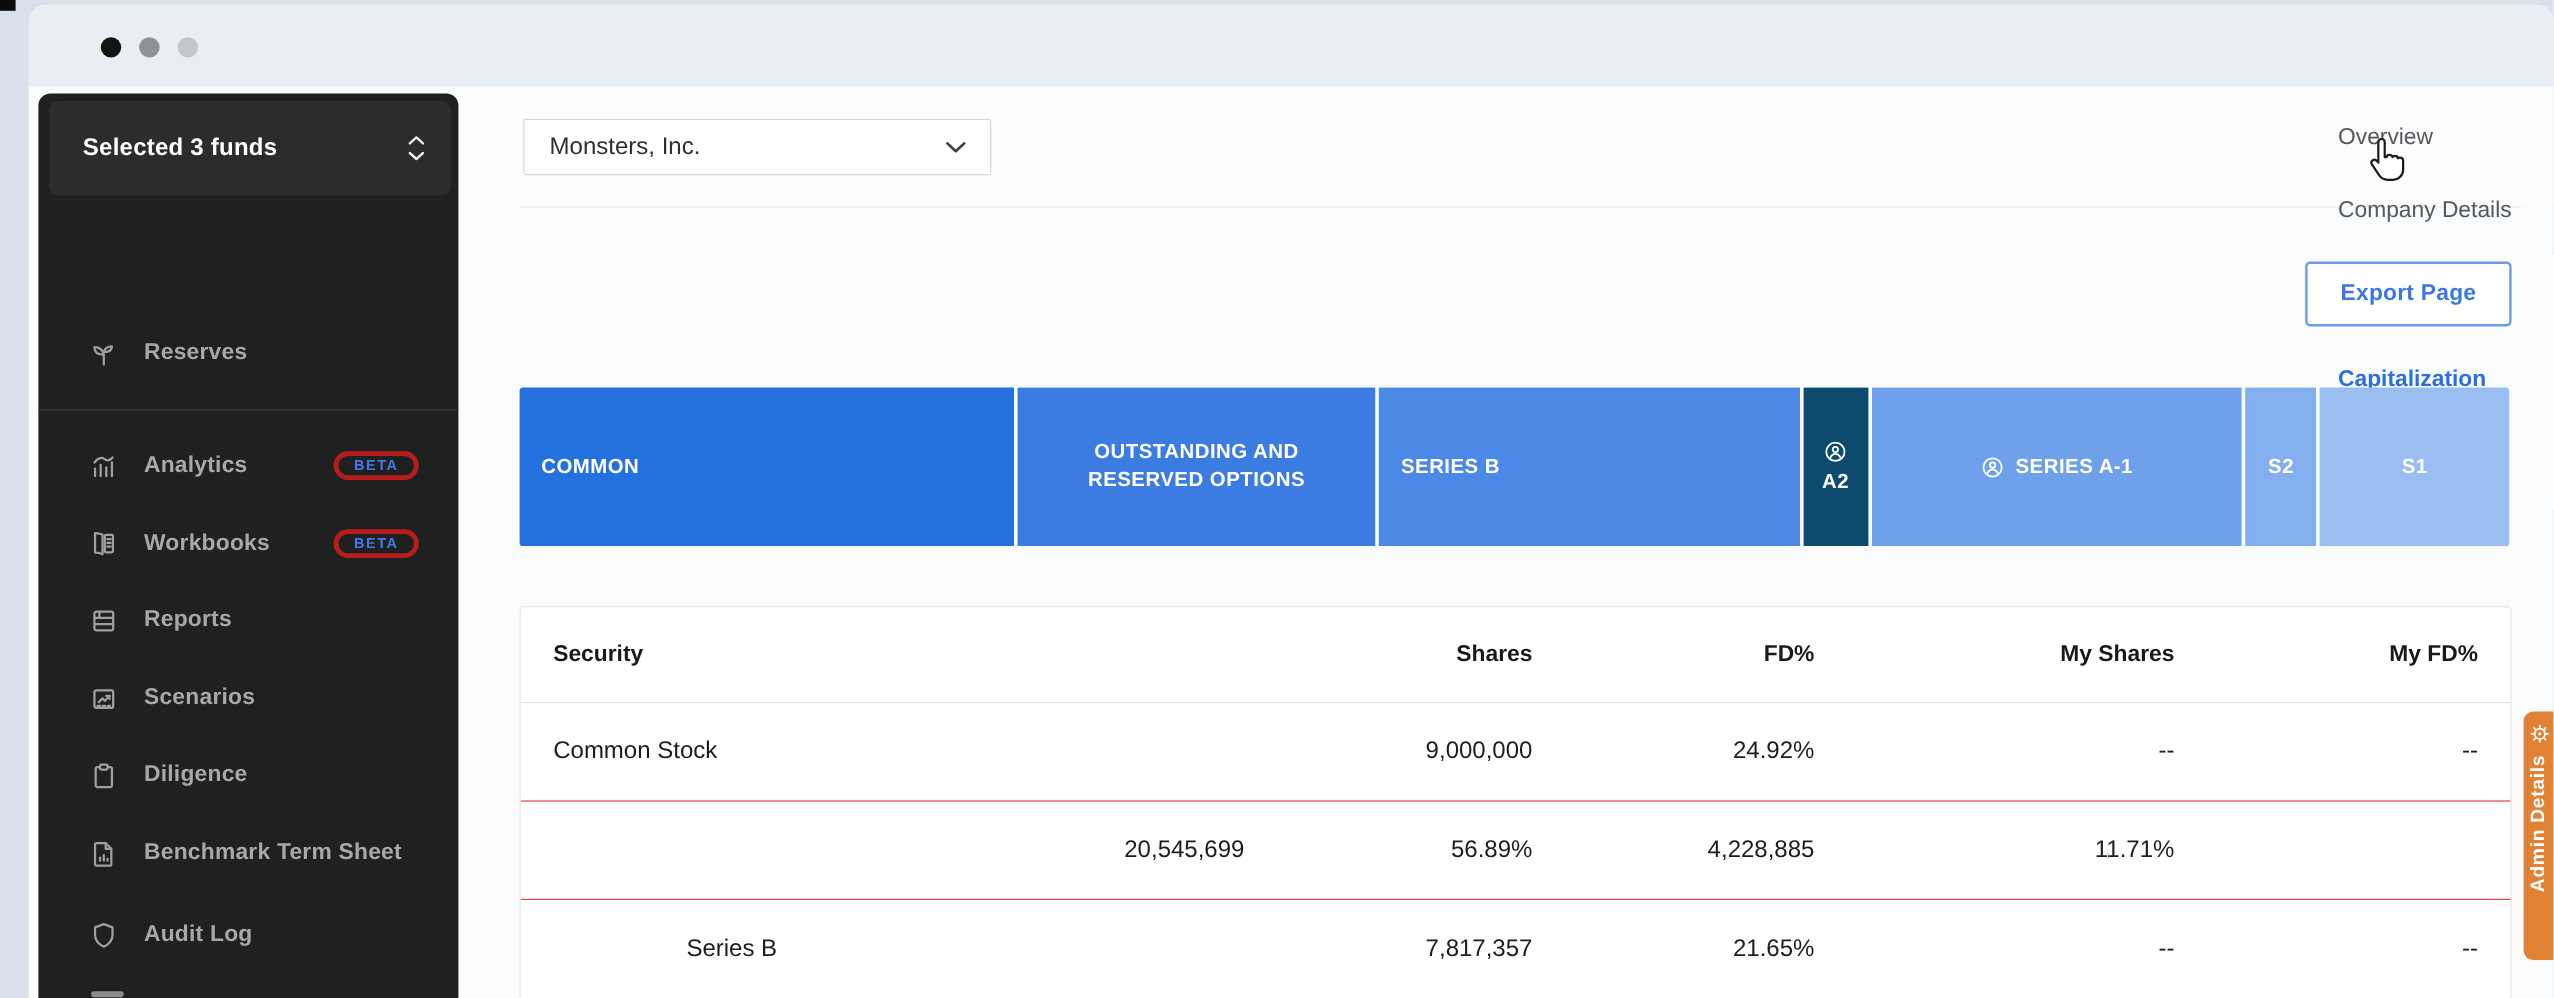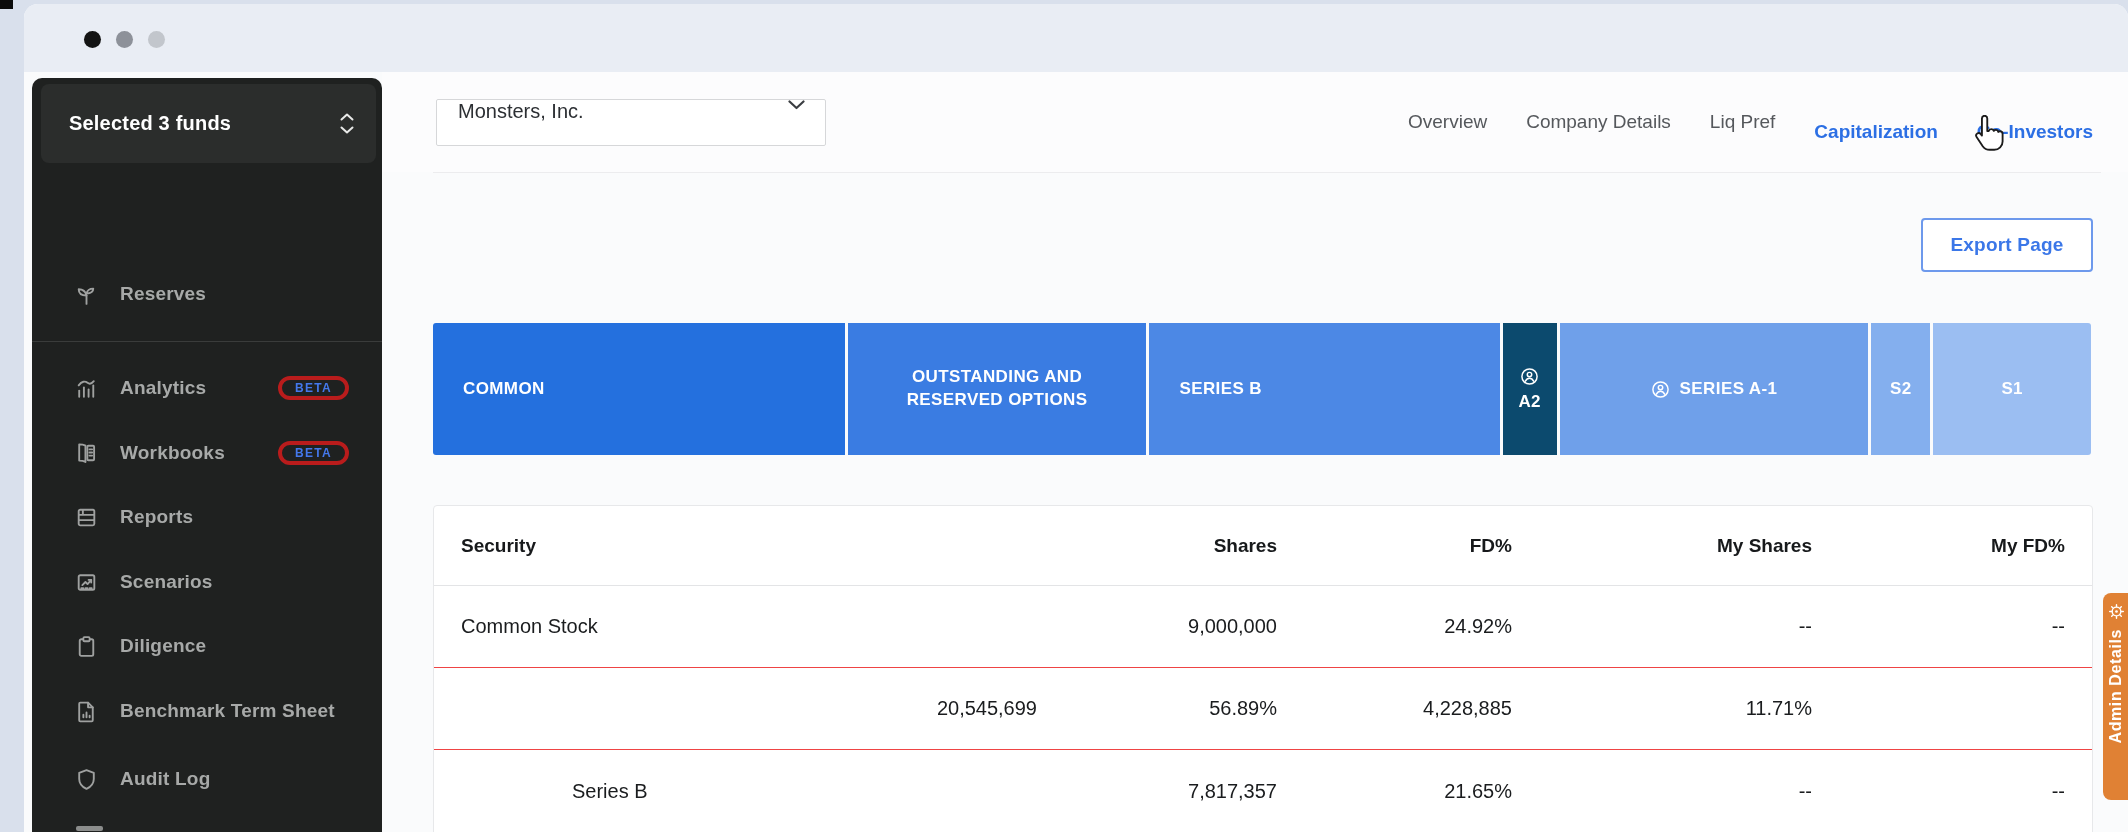--- a/index.html
+++ b/index.html
@@ -37,41 +37,41 @@
   .side-item.active .lbl { color:#ffffff; }
   .beta-pill { margin-left:auto; margin-right:33px; height:24px; padding:0 13px; border:4px solid #b91c1c;
                border-radius:13px; color:#4478ea; font-size:12px; font-weight:700; letter-spacing:1.3px;
                display:flex; align-items:center; }
   .side-divider { position:absolute; left:0; top:263px; width:100%; height:1px; background:#3a3c3b; }
   .partial-icon { position:absolute; left:44px; top:748px; width:27px; height:5px; border-radius:2px;
                   background:#8b8d8c; }
 
   
   .company-select { position:absolute; left:412px; top:95px; width:390px; height:47px; background:#ffffff;
-                    border:1px solid #d6d7d9; border-radius:2px; display:flex; align-items:flex-start;
+                    border:1px solid #d6d7d9; border-radius:2px; display:flex; align-items:center;
                     justify-content:space-between; padding:0 20px 0 21px; cursor:pointer; }
   .company-select .val { font-size:20px; color:#2c2f33; }
 
   
-  .topnav { position:absolute; top:100px; right:35px; height:36px; display:flex; align-items:center; gap:39px; }
+  .topnav { position:absolute; top:100px; right:35px; height:36px; display:flex; align-items:flex-start; gap:39px;flex-direction:column; }
   .topnav .nav-link { font-size:19px; color:#55585c; cursor:pointer; white-space:nowrap; }
   .topnav .nav-link.active { color:#2c6fe4; font-weight:700;margin-top:19px; }
 
   
   .export-btn { position:absolute; left:1897px; top:214px; width:172px; height:54px; background:#ffffff;
                 border:2px solid #6d99ec; border-radius:4px; color:#3b77e8; font-size:19px; font-weight:700;
                 font-family:"Liberation Sans", sans-serif; cursor:pointer; letter-spacing:.2px; }
 
   
   .capbar { position:absolute; left:409px; top:319px; width:1660px; height:132px; display:flex; gap:3px; }
   .seg { height:100%; display:flex; align-items:center; justify-content:center; color:#ffffff;
          font-size:17px; font-weight:700; letter-spacing:.4px; cursor:pointer; }
   .seg:first-child { border-radius:3px 0 0 3px; }
   .seg:last-child { border-radius:0 3px 3px 0; }
-  .seg.align-left { justify-content:flex-start; padding-left:30px;align-items:center; }
+  .seg.align-left { justify-content:flex-start; padding-left:18px;align-items:center; }
   .seg .two-line { text-align:center; line-height:1.35; max-width:230px; }
   .seg.col { flex-direction:column; gap:6px; }
   .seg .seg-row { display:flex; align-items:center; gap:10px; }
 
   
   .captable { position:absolute; left:409px; top:501px; width:1660px; height:331px; background:#ffffff;
               border:1px solid #e7e8ea; border-radius:4px 4px 0 0; }
   .trow { display:grid; grid-template-columns:1fr 240px 235px 300px 253px; align-items:center;
           padding:0 27px; }
   .trow.head { height:80px; border-bottom:1px solid #e3e4e6; font-weight:700; font-size:19px; color:#17191b; }

